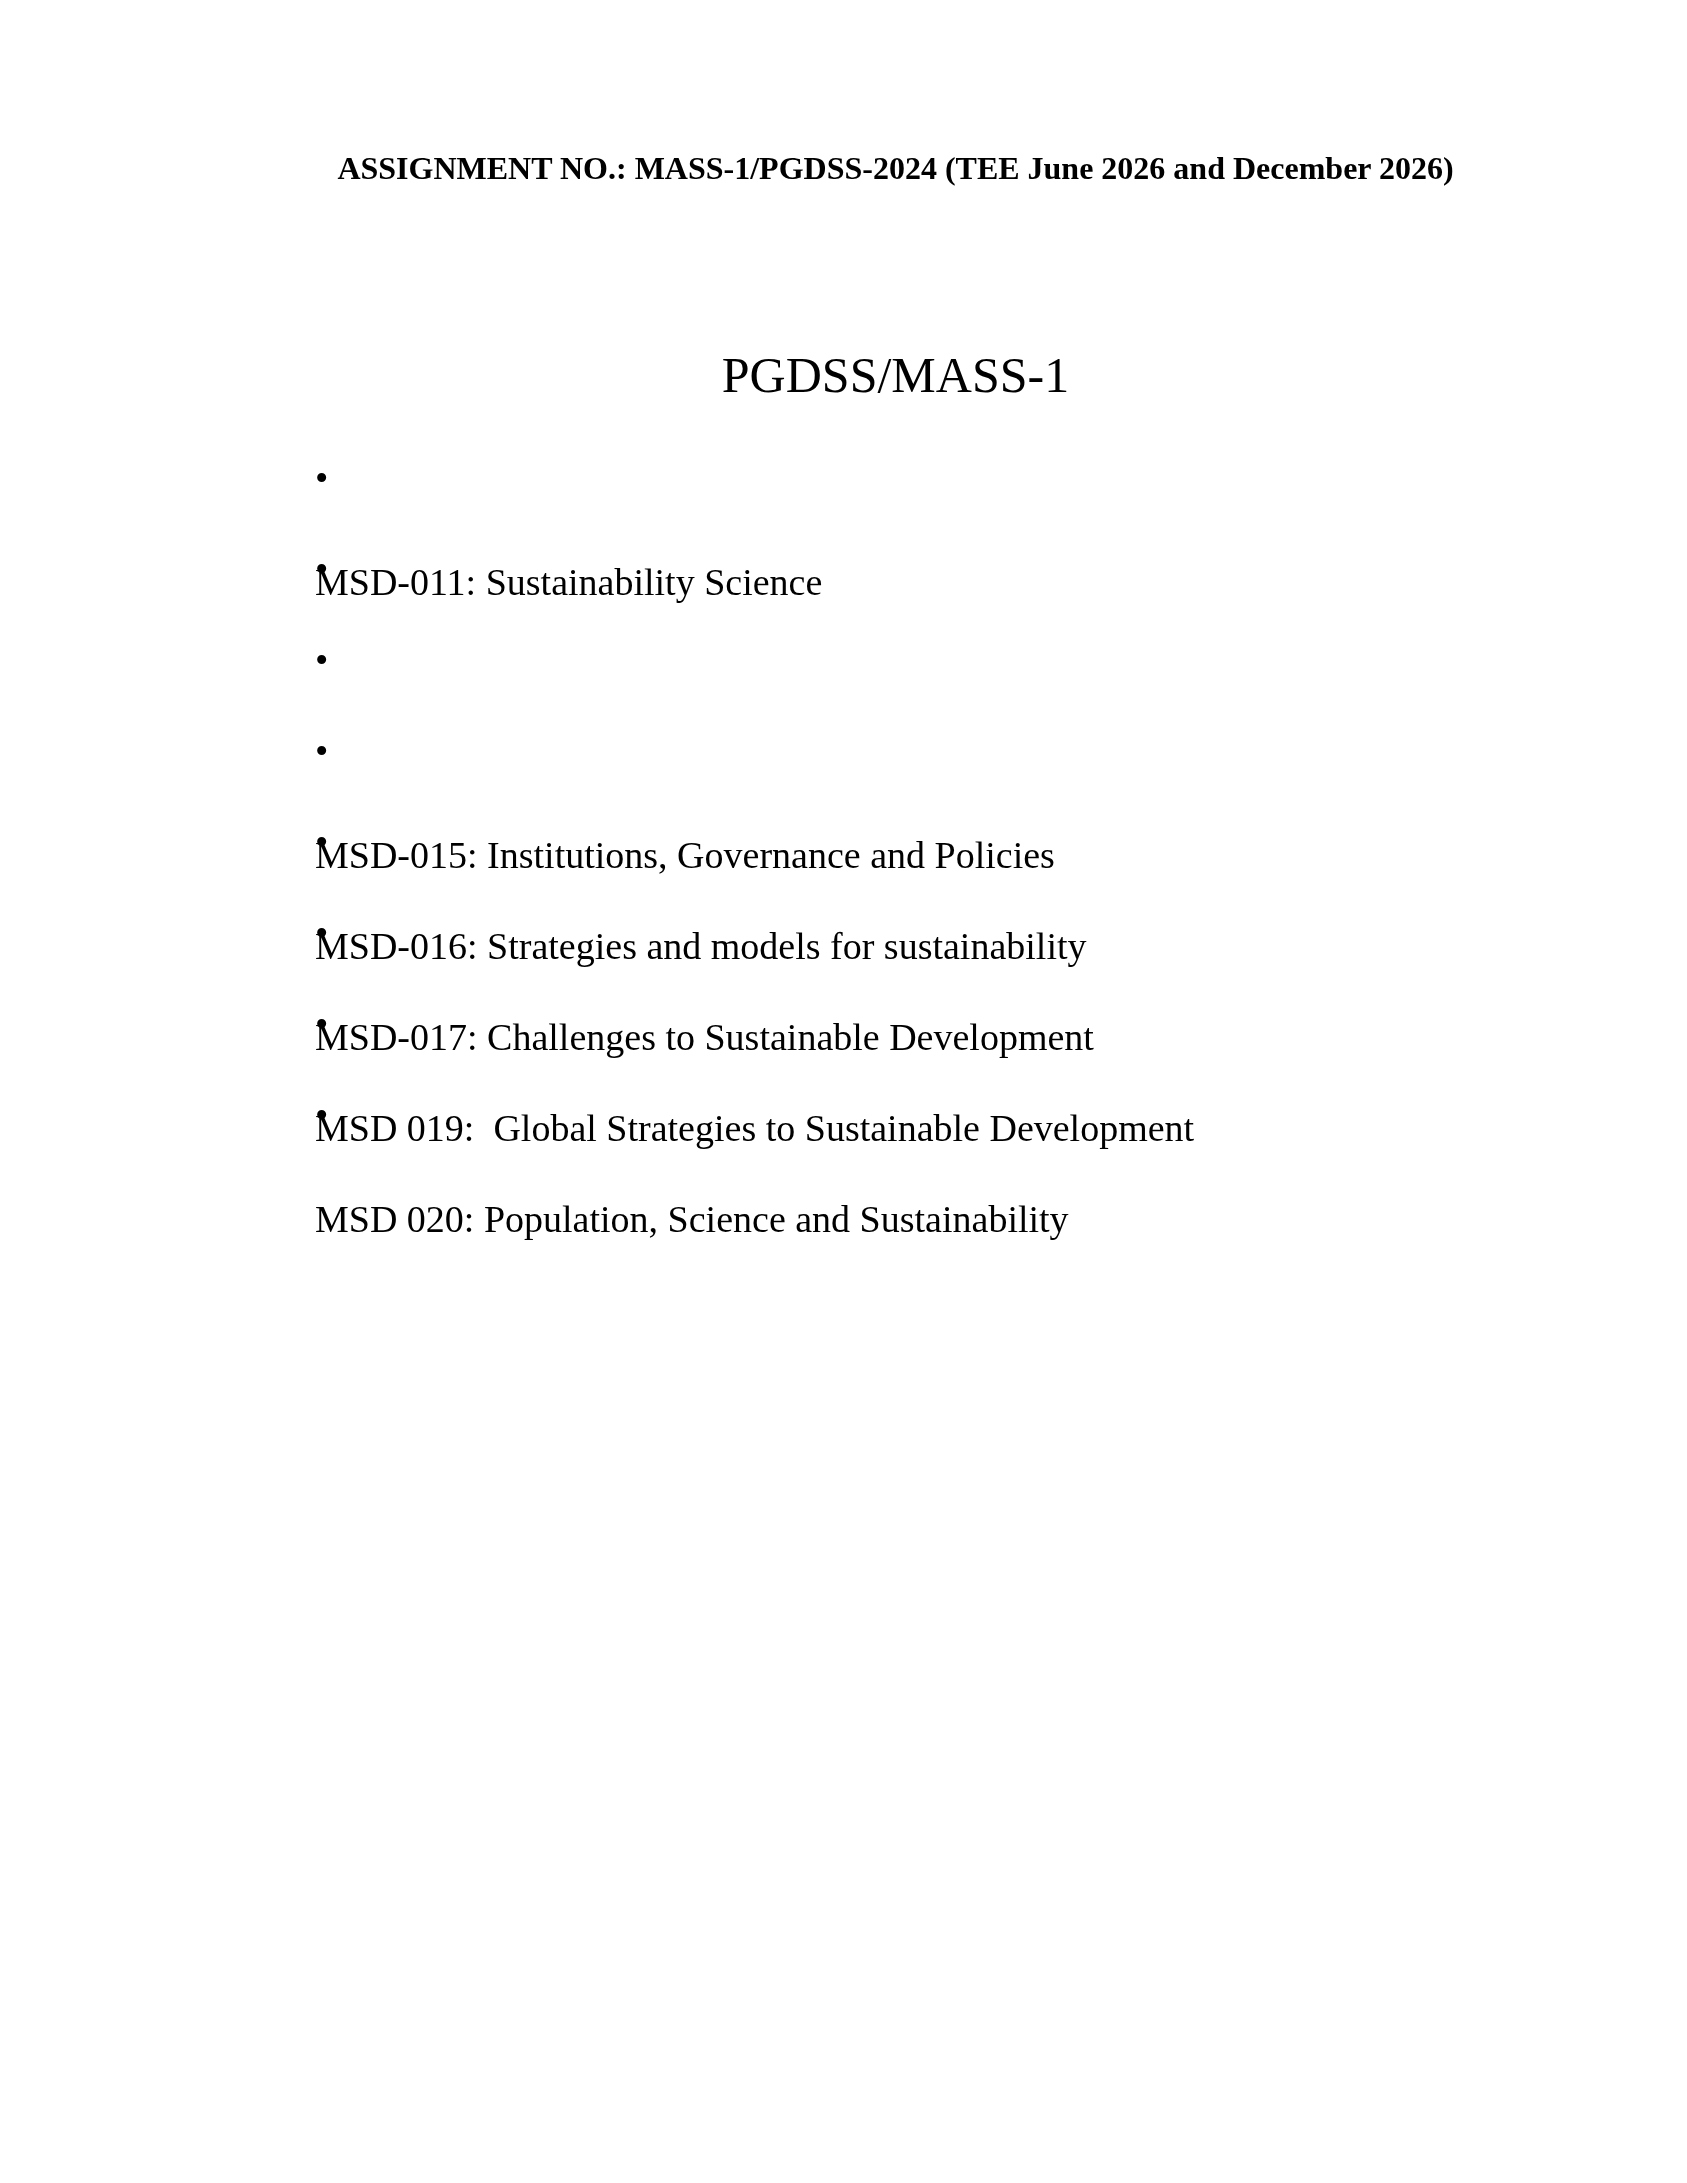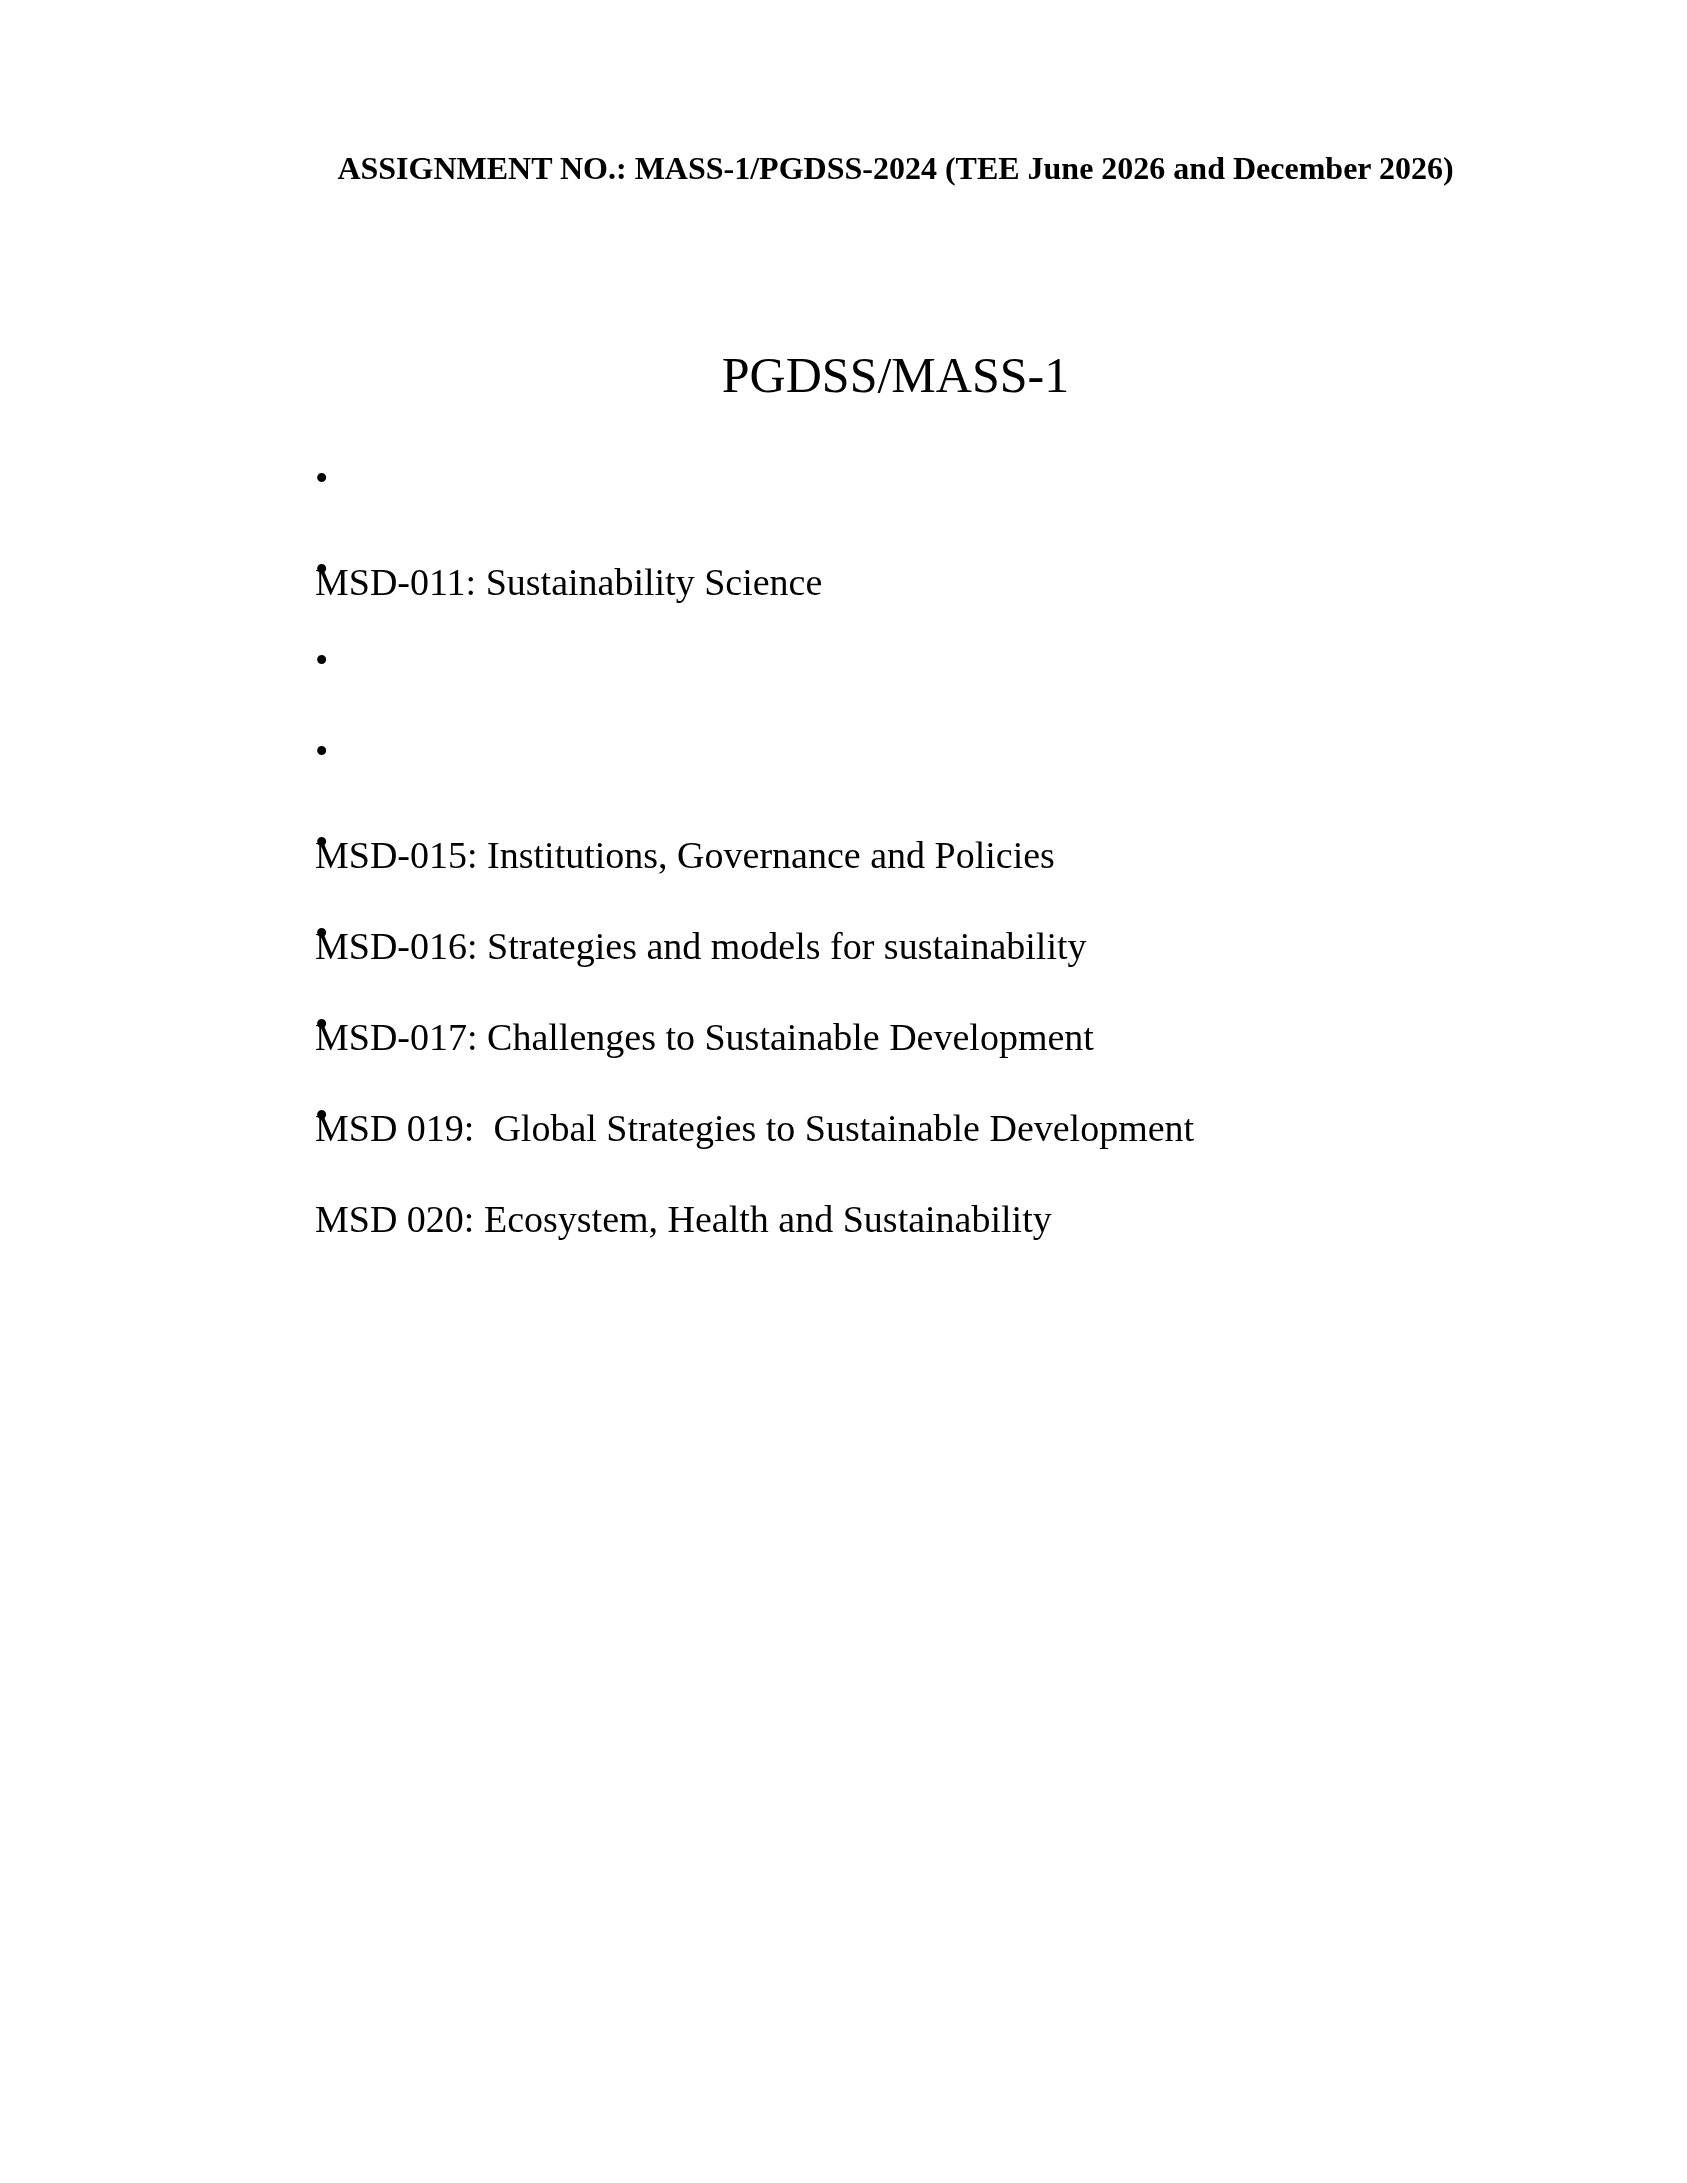--- a/index.html
+++ b/index.html
@@ -94,18 +94,18 @@
     <li>
       <span class="bullet"></span>
       <span class="item-text">MSD-017: Challenges to Sustainable Development</span>
     </li>
     <li>
       <span class="bullet"></span>
       <span class="item-text">MSD 019:  Global Strategies to Sustainable Development</span>
     </li>
     <li>
       <span class="bullet"></span>
-      <span class="item-text">MSD 020: Ecosystem, Health and Sustainability</span>
+      <span class="item-text">MSD 020: Population, Science and Sustainability</span>
     </li>
   </ul>
 
 </div>
 
 
 </body></html>

